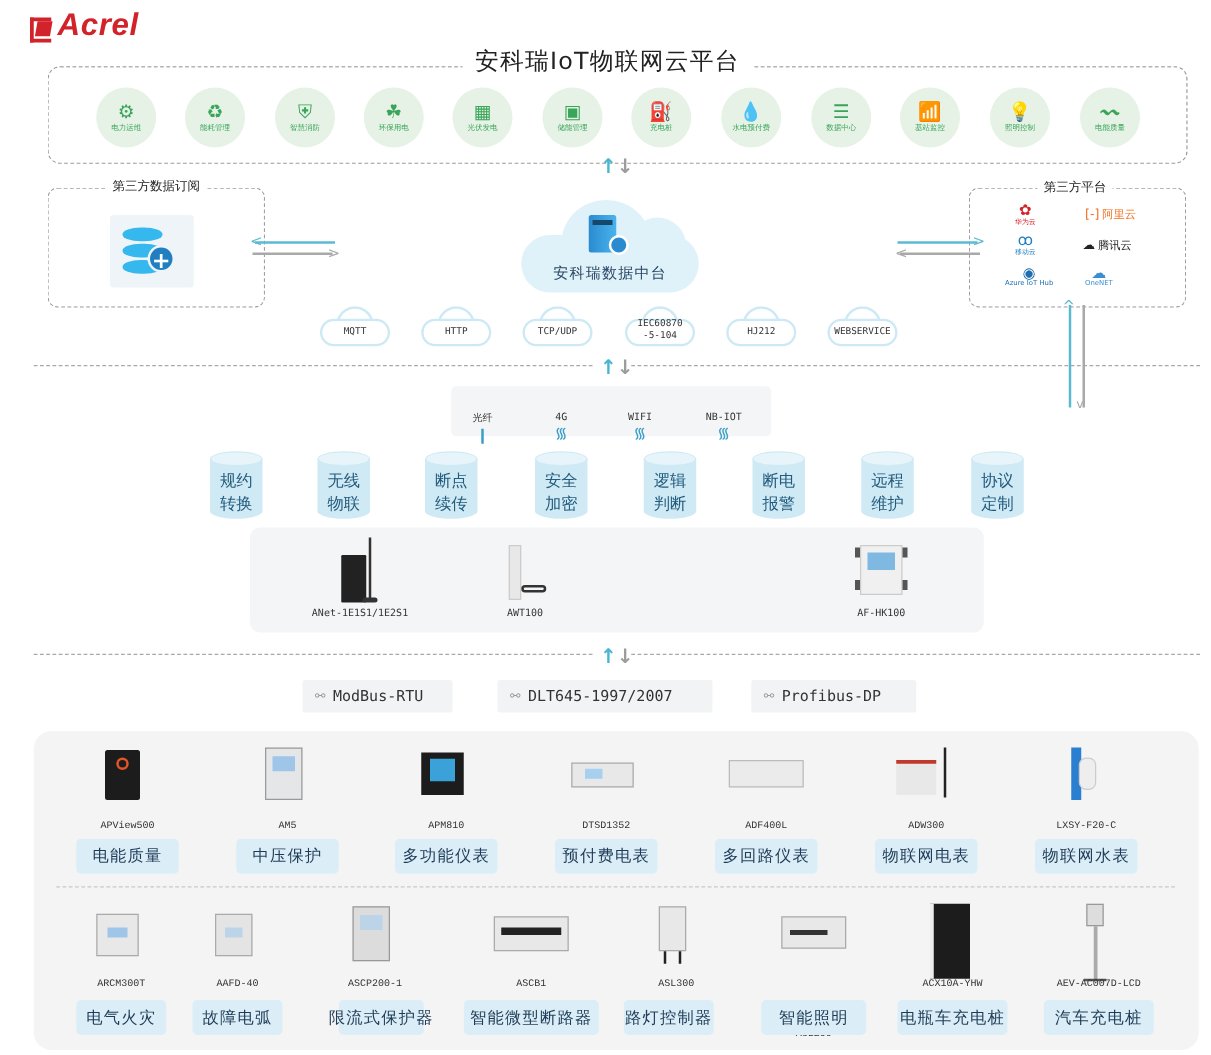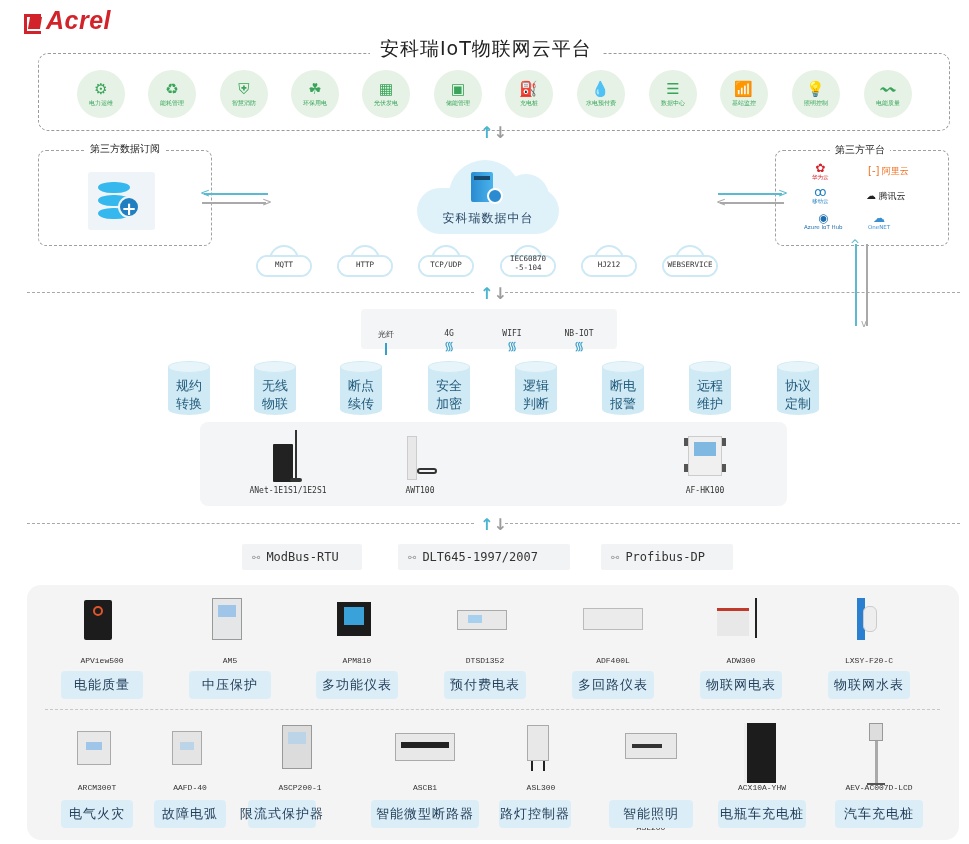--- a/index.html
+++ b/index.html
@@ -456,21 +456,21 @@
     </div>
     <div class="cat" style="left: 154px; top: 800px; width: 72px;">故障电弧</div>
     <div class="dev" style="left: 250px; top: 723px;">
       <div class="img" style="width:60px;height:62px;">
         <div style="position:absolute;left:12px;top:2px;width:30px;height:44px;background:#dcdcdc;border:1px solid #999;">
           <div style="width:18px;height:12px;background:#bcd4e8;margin:6px auto;"></div>
         </div>
       </div>
       <div class="model" style="position:absolute;left:0;width:100px;top:56px;">ASCP200-1</div>
     </div>
-    <div class="cat" style="left: 248px; top: 800px; width: 68px;">限流式保护器</div>
+    <div class="cat" style="left: 271px; top: 800px; width: 68px;">限流式保护器</div>
     <div class="dev" style="left: 375px; top: 723px;">
       <div class="img" style="width:60px;height:62px;">
         <div style="position:absolute;left:0;top:10px;width:60px;height:28px;background:#e8e8e8;border:1px solid #aaa;">
           <div style="width:48px;height:6px;background:#222;margin:8px auto;"></div>
         </div>
       </div>
       <div class="model" style="position:absolute;left:0;width:100px;top:56px;">ASCB1</div>
     </div>
     <div class="cat" style="left: 371px; top: 800px; width: 108px;">智能微型断路器</div>
     <div class="dev" style="left: 491px; top: 723px;">

